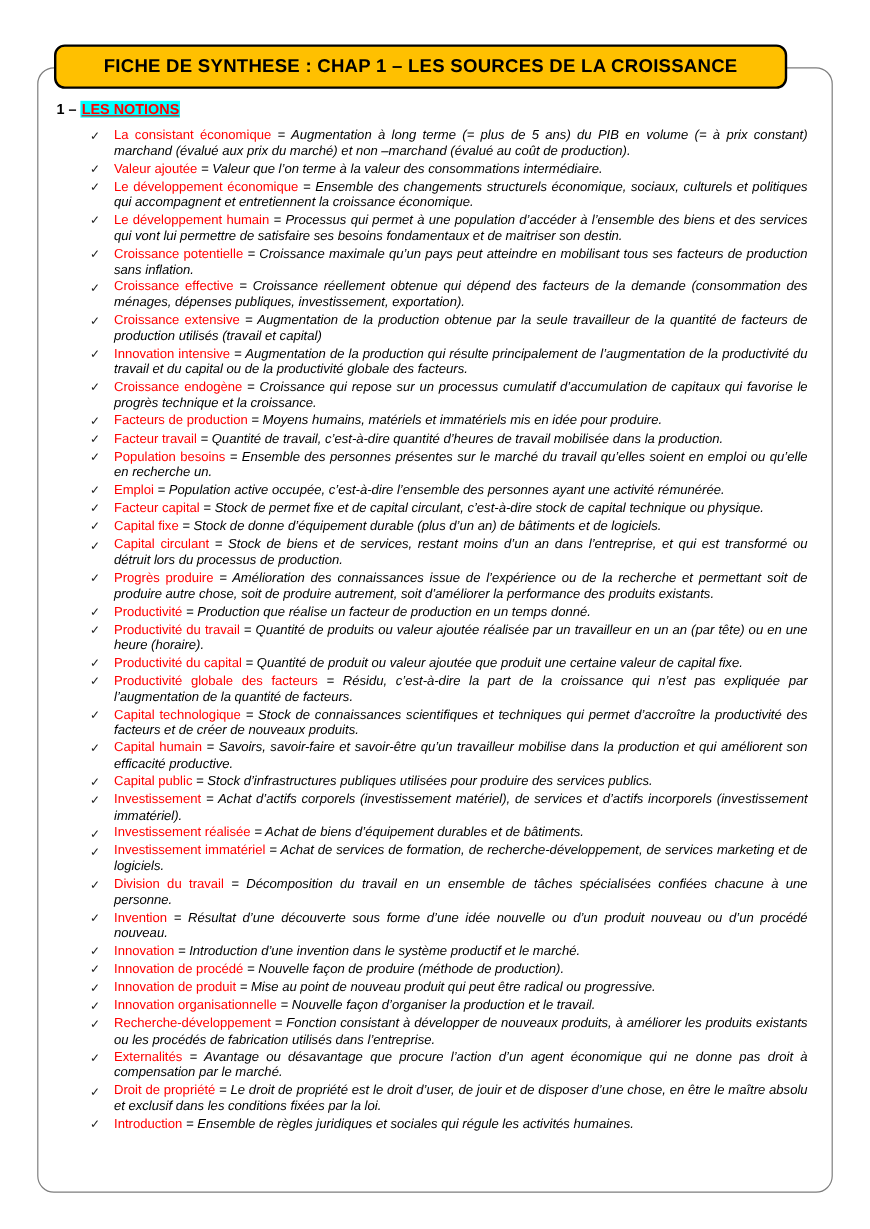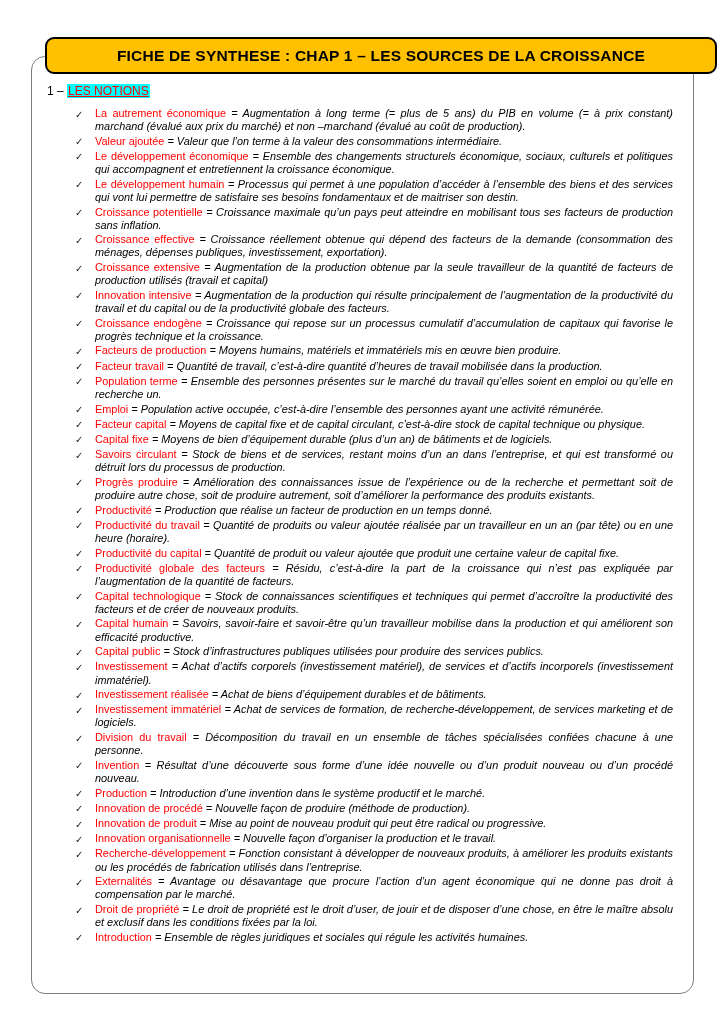--- a/index.html
+++ b/index.html
@@ -15,39 +15,39 @@
     position:absolute;
     left:31px; top:56px;
     width:663px; height:938px;
     border:1.6px solid #7d7d7d;
     border-radius:14px;
     background:#fff;
   }
   .banner {
     position:absolute;
     left:45px; top:37px;
-    width:672px; height:37px;
+    width:611px; height:37px;
     background:var(--banner,#FFC000);
     border:2.4px solid #000;
     border-radius:9px;
     display:flex; align-items:center; justify-content:center;
     z-index:2;
   }
   .banner .title-text {
     font-weight:bold;
     font-size:15.5px;
     letter-spacing:.2px;
     color:#000;
     white-space:nowrap;
   }
   .section {
     position:absolute;
     left:47px; top:84px;
     font-size:12px;
-    font-weight:normal;
+    font-weight:bold;
     z-index:2;
   }
   .section .num { color:#000; }
   .section .label {
     color:var(--term,#FF0000);
     background:var(--highlight,#00FFFF);
     text-decoration:underline;
     padding:0 1px;
   }
   ul.list {
@@ -91,21 +91,21 @@
 </div>
 
 <div class="section">
   <span class="num">1 –</span>
   <span class="label">LES NOTIONS</span>
 </div>
 
 <ul class="list">
   <li>
     <span class="check">✓</span>
-    <span class="content"><span class="term">La autrement économique</span> <span class="def">= Augmentation à long terme (= plus de 5 ans) du PIB en volume (= à prix constant) marchand (évalué aux prix du marché) et non –marchand (évalué au coût de production).</span></span>
+    <span class="content"><span class="term">La consistant économique</span> <span class="def">= Augmentation à long terme (= plus de 5 ans) du PIB en volume (= à prix constant) marchand (évalué aux prix du marché) et non –marchand (évalué au coût de production).</span></span>
   </li>
 
   <li>
     <span class="check">✓</span>
     <span class="content"><span class="term">Valeur ajoutée</span> <span class="def">= Valeur que l’on terme à la valeur des consommations intermédiaire.</span></span>
   </li>
 
   <li>
     <span class="check">✓</span>
     <span class="content"><span class="term">Le développement économique</span> <span class="def">= Ensemble des changements structurels économique, sociaux, culturels et politiques qui accompagnent et entretiennent la croissance économique.</span></span>
@@ -136,51 +136,51 @@
     <span class="content"><span class="term">Innovation intensive</span> <span class="def">= Augmentation de la production qui résulte principalement de l’augmentation de la productivité du travail et du capital ou de la productivité globale des facteurs.</span></span>
   </li>
 
   <li>
     <span class="check">✓</span>
     <span class="content"><span class="term">Croissance endogène</span> <span class="def">= Croissance qui repose sur un processus cumulatif d’accumulation de capitaux qui favorise le progrès technique et la croissance.</span></span>
   </li>
 
   <li>
     <span class="check">✓</span>
-    <span class="content"><span class="term">Facteurs de production</span> <span class="def">= Moyens humains, matériels et immatériels mis en œuvre bien produire.</span></span>
+    <span class="content"><span class="term">Facteurs de production</span> <span class="def">= Moyens humains, matériels et immatériels mis en idée pour produire.</span></span>
   </li>
 
   <li>
     <span class="check">✓</span>
     <span class="content"><span class="term">Facteur travail</span> <span class="def">= Quantité de travail, c’est-à-dire quantité d’heures de travail mobilisée dans la production.</span></span>
   </li>
 
   <li>
     <span class="check">✓</span>
-    <span class="content"><span class="term">Population terme</span> <span class="def">= Ensemble des personnes présentes sur le marché du travail qu’elles soient en emploi ou qu’elle en recherche un.</span></span>
+    <span class="content"><span class="term">Population besoins</span> <span class="def">= Ensemble des personnes présentes sur le marché du travail qu’elles soient en emploi ou qu’elle en recherche un.</span></span>
   </li>
 
   <li>
     <span class="check">✓</span>
     <span class="content"><span class="term">Emploi</span> <span class="def">= Population active occupée, c’est-à-dire l’ensemble des personnes ayant une activité rémunérée.</span></span>
   </li>
 
   <li>
     <span class="check">✓</span>
-    <span class="content"><span class="term">Facteur capital</span> <span class="def">= Moyens de capital fixe et de capital circulant, c’est-à-dire stock de capital technique ou physique.</span></span>
-  </li>
-
-  <li>
-    <span class="check">✓</span>
-    <span class="content"><span class="term">Capital fixe</span> <span class="def">= Moyens de bien d’équipement durable (plus d’un an) de bâtiments et de logiciels.</span></span>
-  </li>
-
-  <li>
-    <span class="check">✓</span>
-    <span class="content"><span class="term">Savoirs circulant</span> <span class="def">= Stock de biens et de services, restant moins d’un an dans l’entreprise, et qui est transformé ou détruit lors du processus de production.</span></span>
+    <span class="content"><span class="term">Facteur capital</span> <span class="def">= Stock de permet fixe et de capital circulant, c’est-à-dire stock de capital technique ou physique.</span></span>
+  </li>
+
+  <li>
+    <span class="check">✓</span>
+    <span class="content"><span class="term">Capital fixe</span> <span class="def">= Stock de donne d’équipement durable (plus d’un an) de bâtiments et de logiciels.</span></span>
+  </li>
+
+  <li>
+    <span class="check">✓</span>
+    <span class="content"><span class="term">Capital circulant</span> <span class="def">= Stock de biens et de services, restant moins d’un an dans l’entreprise, et qui est transformé ou détruit lors du processus de production.</span></span>
   </li>
 
   <li>
     <span class="check">✓</span>
     <span class="content"><span class="term">Progrès produire</span> <span class="def">= Amélioration des connaissances issue de l’expérience ou de la recherche et permettant soit de produire autre chose, soit de produire autrement, soit d’améliorer la performance des produits existants.</span></span>
   </li>
 
   <li>
     <span class="check">✓</span>
     <span class="content"><span class="term">Productivité</span> <span class="def">= Production que réalise un facteur de production en un temps donné.</span></span>
@@ -236,21 +236,21 @@
     <span class="content"><span class="term">Division du travail</span> <span class="def">= Décomposition du travail en un ensemble de tâches spécialisées confiées chacune à une personne.</span></span>
   </li>
 
   <li>
     <span class="check">✓</span>
     <span class="content"><span class="term">Invention</span> <span class="def">= Résultat d’une découverte sous forme d’une idée nouvelle ou d’un produit nouveau ou d’un procédé nouveau.</span></span>
   </li>
 
   <li>
     <span class="check">✓</span>
-    <span class="content"><span class="term">Production</span> <span class="def">= Introduction d’une invention dans le système productif et le marché.</span></span>
+    <span class="content"><span class="term">Innovation</span> <span class="def">= Introduction d’une invention dans le système productif et le marché.</span></span>
   </li>
 
   <li>
     <span class="check">✓</span>
     <span class="content"><span class="term">Innovation de procédé</span> <span class="def">= Nouvelle façon de produire (méthode de production).</span></span>
   </li>
 
   <li>
     <span class="check">✓</span>
     <span class="content"><span class="term">Innovation de produit</span> <span class="def">= Mise au point de nouveau produit qui peut être radical ou progressive.</span></span>

